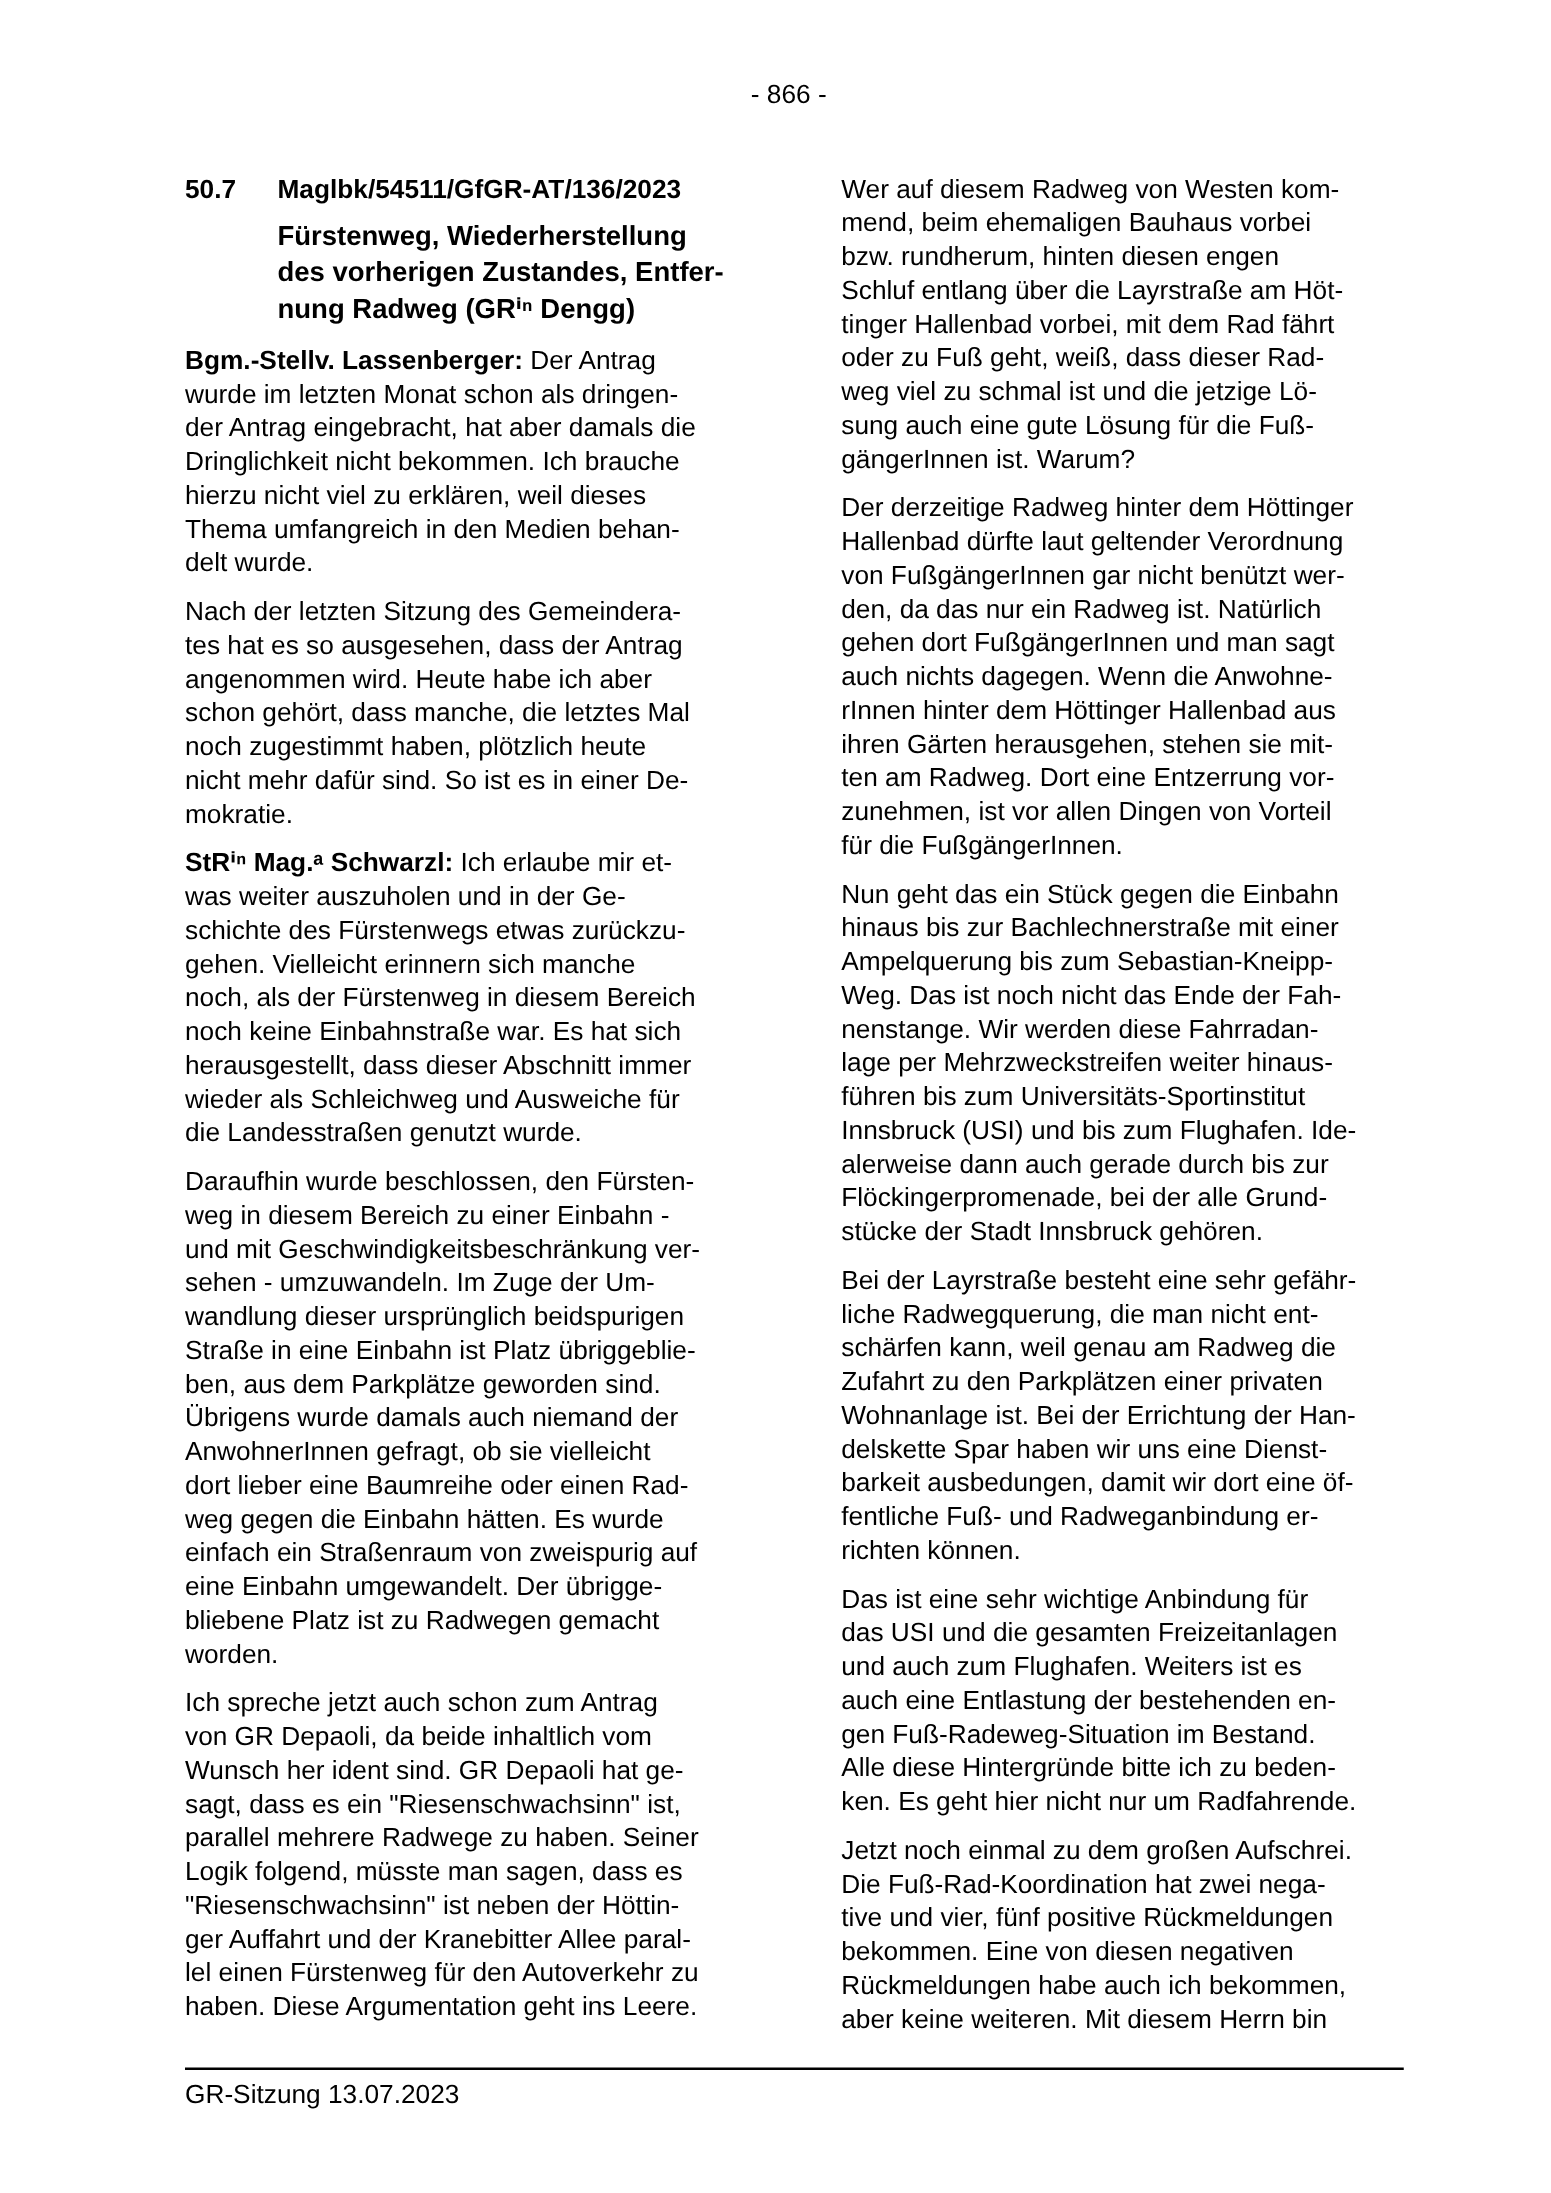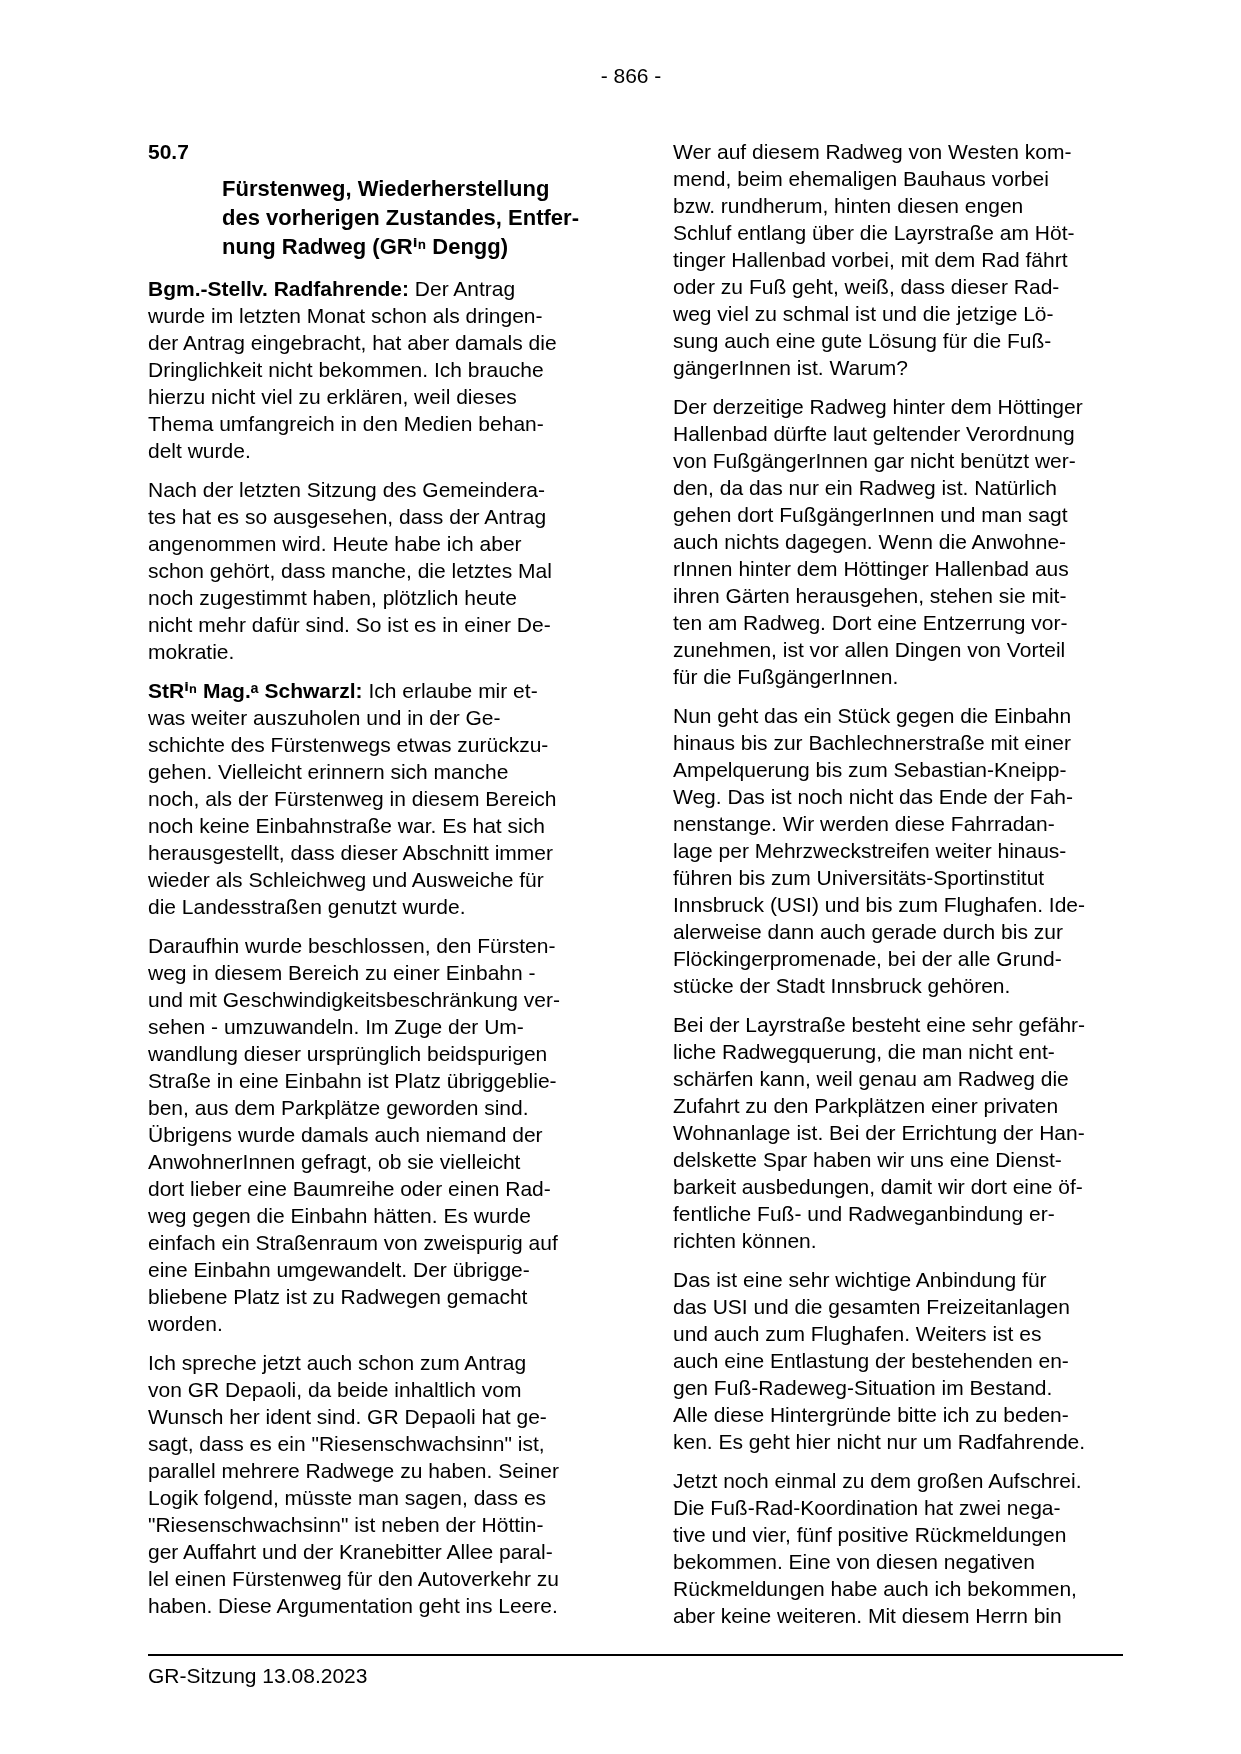--- a/index.html
+++ b/index.html
@@ -73,27 +73,28 @@
 <div class="page">
 
   <div class="page-number">- 866 -</div>
 
   <div class="columns">
 
     <div class="col-left">
 
       <div class="agenda-head">
         <span class="agenda-number">50.7</span>
+        <span>Maglbk/54511/GfGR-AT/136/2023</span>
       </div>
 
       <div class="agenda-title">Fürstenweg, Wiederherstellung
 des vorherigen Zustandes, Entfer-
 nung Radweg (GRⁱⁿ Dengg)</div>
 
-      <p class="para"><b class="speaker">Bgm.-Stellv. Radfahrende: </b><span>Der Antrag
+      <p class="para"><b class="speaker">Bgm.-Stellv. Lassenberger: </b><span>Der Antrag
 wurde im letzten Monat schon als dringen-
 der Antrag eingebracht, hat aber damals die
 Dringlichkeit nicht bekommen. Ich brauche
 hierzu nicht viel zu erklären, weil dieses
 Thema umfangreich in den Medien behan-
 delt wurde.</span></p>
 
       <p class="para"><b class="speaker"></b><span>Nach der letzten Sitzung des Gemeindera-
 tes hat es so ausgesehen, dass der Antrag
 angenommen wird. Heute habe ich aber
@@ -200,15 +201,15 @@
 tive und vier, fünf positive Rückmeldungen
 bekommen. Eine von diesen negativen
 Rückmeldungen habe auch ich bekommen,
 aber keine weiteren. Mit diesem Herrn bin</span></p>
 
     </div>
 
   </div>
 
   <div class="footer-rule"></div>
-  <div class="footer-text">GR-Sitzung 13.08.2023</div>
+  <div class="footer-text">GR-Sitzung 13.07.2023</div>
 
 </div>
 
 </body></html>

